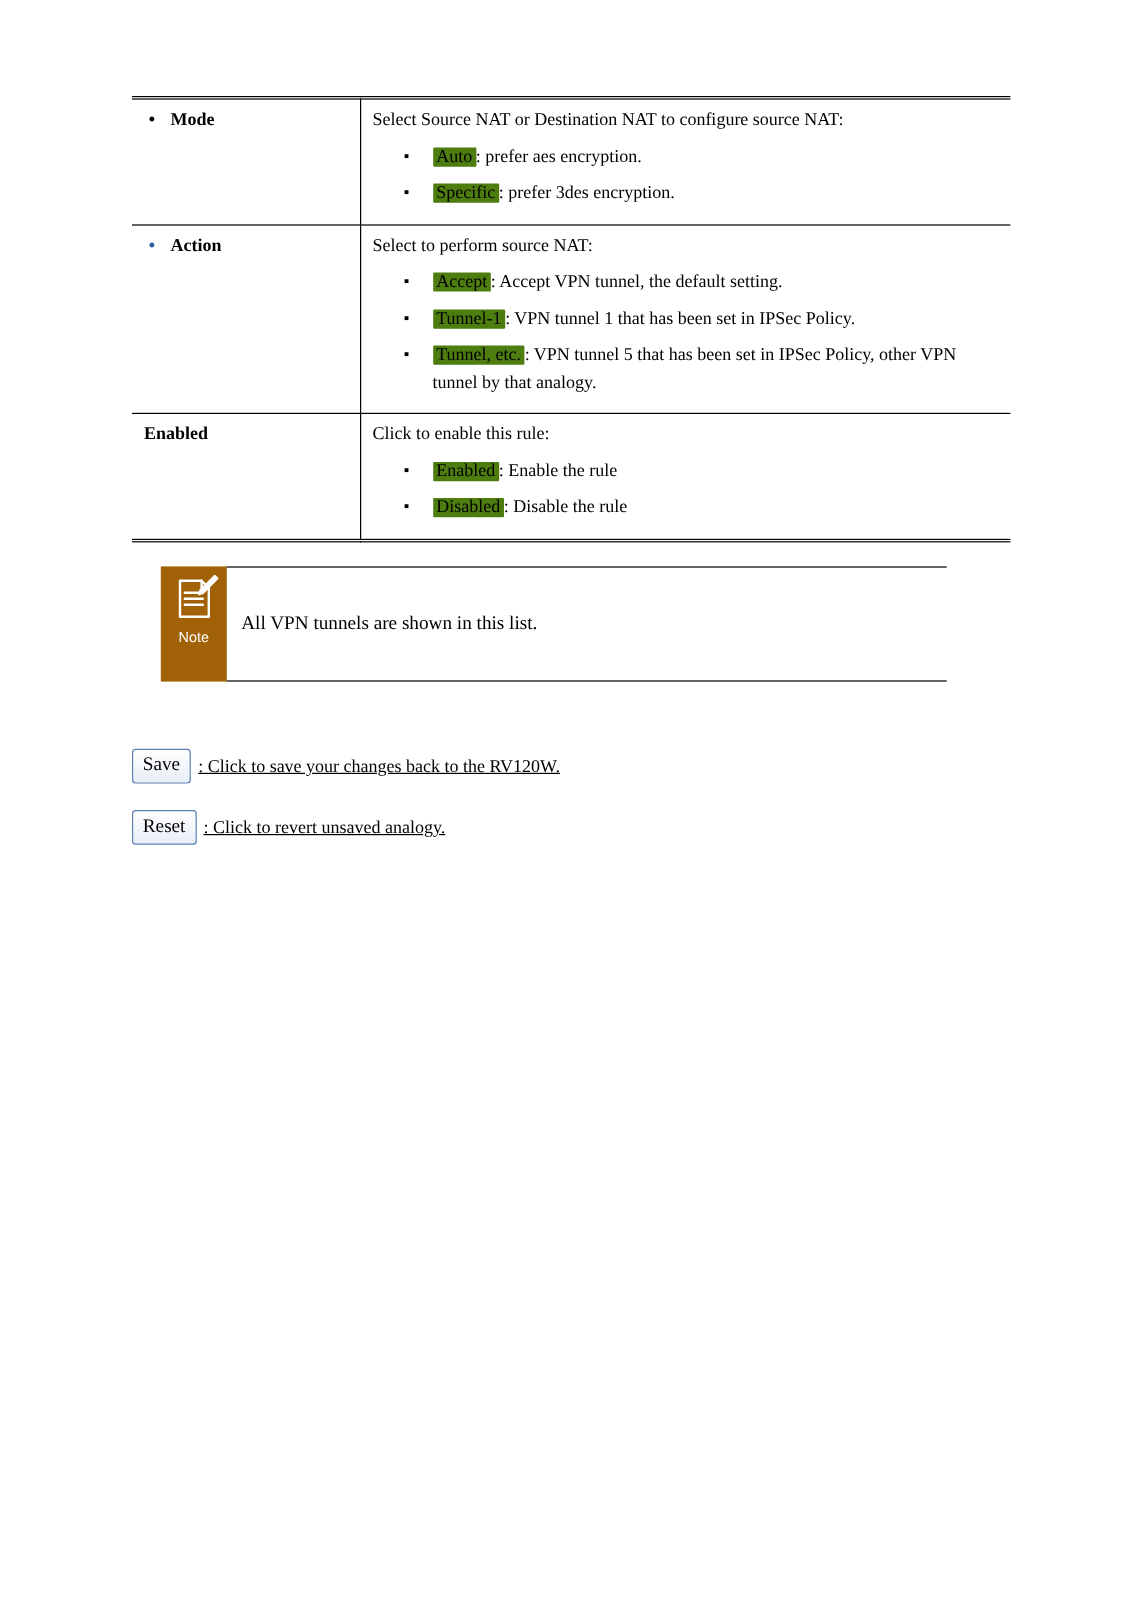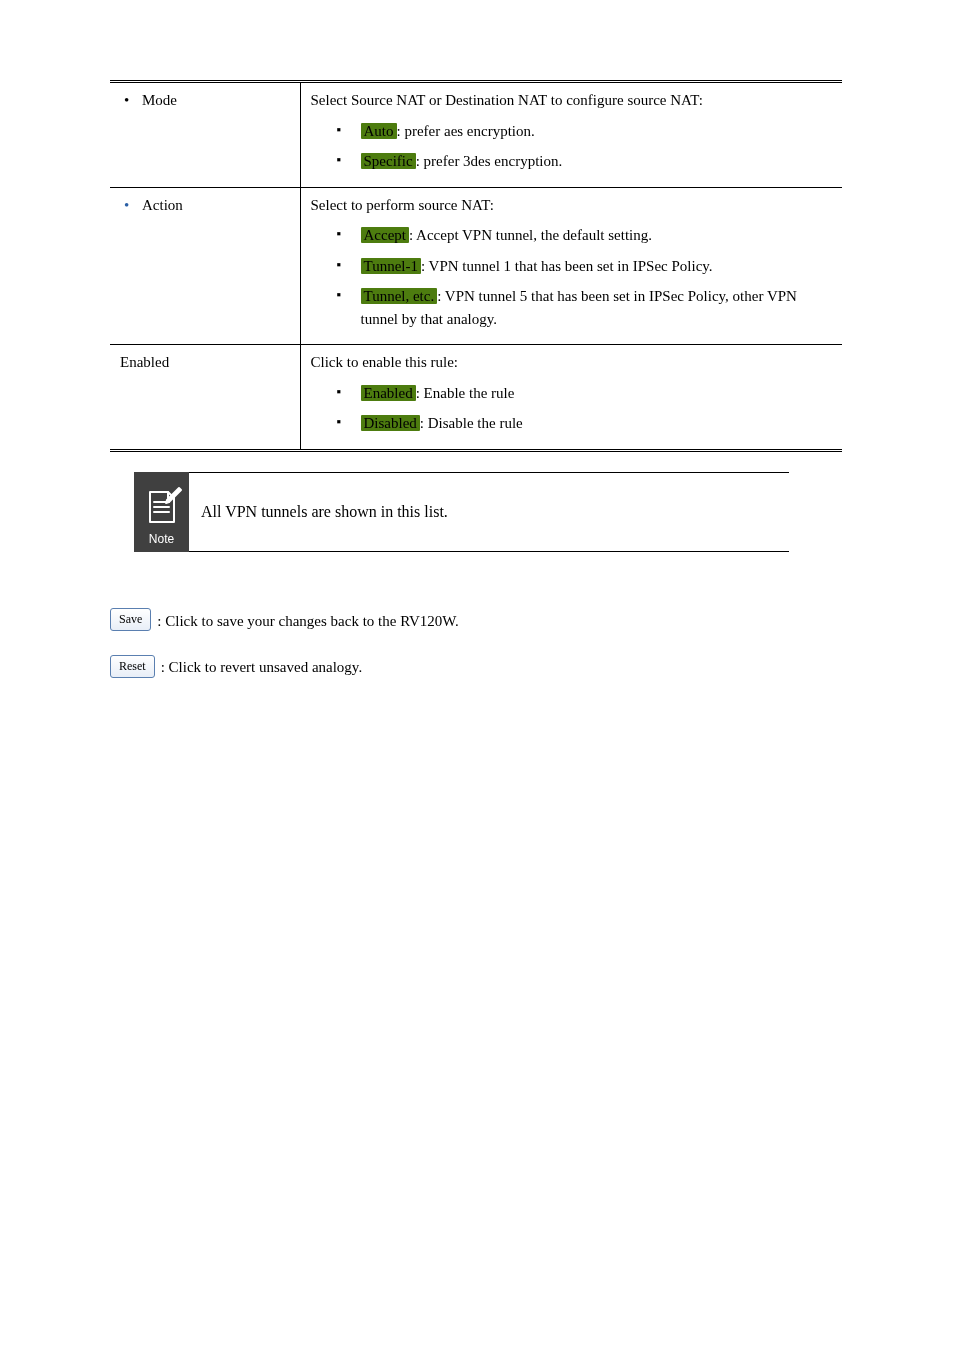--- a/index.html
+++ b/index.html
@@ -26,20 +26,21 @@
     vertical-align: top;
     padding: 6px 10px;
   }
   table.main tr.head td {
     border-bottom: 1px solid #000;
     font-weight: bold;
   }
   table.main td.left {
     width: 190px;
     border-right: 1px solid #000;
+    font-weight: bold;
   }
   table.main tr.sep td {
     border-bottom: 1px solid #000;
   }
   .bullet-dot::before {
     content: "\2022";
     display: inline-block;
     width: 18px;
     margin-left: 4px;
   }
@@ -68,27 +69,26 @@
     padding: 0 3px;
     border-radius: 1px;
   }
   .notebox {
     display: flex;
     margin: 20px 0 0 24px;
     width: 655px;
   }
   .note-icon {
     width: 55px;
-    height: 80px;
-    background: #404040;
+    height: 96px;
+    background: #a16207;
     flex-shrink: 0;
     display: flex;
     flex-direction: column;
     align-items: center;
-    justify-content: flex-end;
     padding-bottom: 4px;
   }
   .note-icon svg { display:block; margin-top:6px; }
   .note-icon .lbl {
     color: #fff;
     font-family: Arial, sans-serif;
     font-size: 12px;
     margin-top: 2px;
   }
   .note-text {
@@ -104,28 +104,29 @@
     display: flex;
     align-items: center;
     margin: 6px 0 0 0;
   }
   .btnrow .btn {
     display: inline-block;
     border: 1px solid #5a7fb0;
     border-radius: 3px;
     background: linear-gradient(#fff,#e8eef7);
     font-family: "Times New Roman", Times, serif;
-    font-size: 12px;
+    font-size: 16px;
     padding: 1px 8px 2px;
     color: #000;
     margin-right: 6px;
     flex-shrink: 0;
   }
   .btnrow .desc {
     padding-top: 2px;
+    text-decoration: underline;
   }
   .belowbtns {
     margin-top: 56px;
   }
 </style>
 </head>
 <body>
 
 <div class="page">
   <table class="main">

